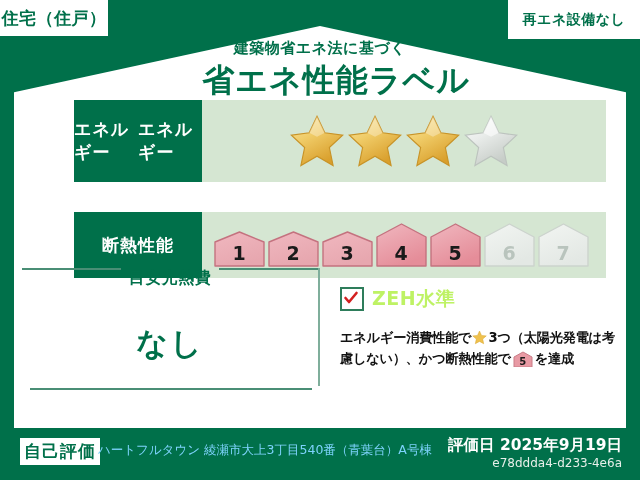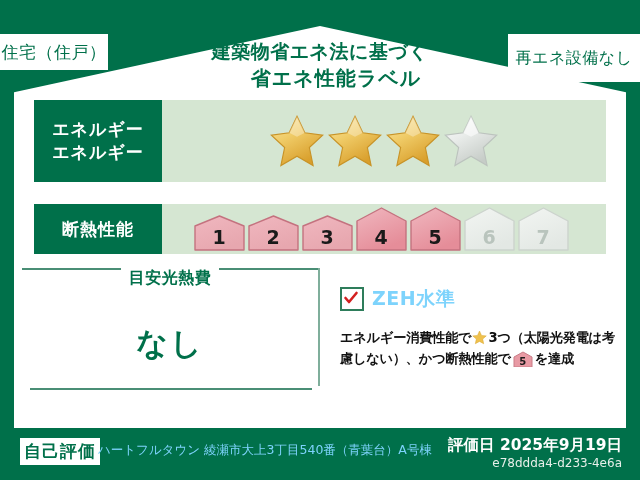--- a/index.html
+++ b/index.html
@@ -17,40 +17,39 @@
     background:#ffffff;
     clip-path:polygon(0% 16.5%, 50% 0%, 100% 16.5%, 100% 100%, 0% 100%);
   }
   .card{
     position:absolute;left:22px;top:92px;width:596px;height:328px;background:#ffffff;
   }
 
   
   .corner-badge{
     position:absolute;background:#ffffff;color:#00704a;
-    font-weight:normal;display:flex;align-items:center;justify-content:center;
+    font-weight:bold;display:flex;align-items:center;justify-content:center;
     letter-spacing:.5px;
-    margin-top:34px;
   }
   #badge-left{left:0;top:0;width:108px;height:36px;font-size:17px;}
-  #badge-right{right:0;top:0;width:132px;height:48px;font-size:16px;}
+  #badge-right{right:0;top:0;width:132px;height:39px;font-size:14px;}
 
   
   .title-wrap{position:absolute;left:0;top:38px;width:640px;text-align:center;}
-  .title-sub{color:#00704a;font-size:19px;font-weight:bold;letter-spacing:.5px;line-height:1.4;}
-  .title-main{color:#00704a;font-size:20px;font-weight:bold;letter-spacing:1px;line-height:1.35;padding-left:32px;}
+  .title-sub{color:#00704a;font-size:15px;font-weight:bold;letter-spacing:.5px;line-height:1.4;}
+  .title-main{color:#00704a;font-size:32px;font-weight:bold;letter-spacing:1px;line-height:1.35;padding-left:32px;}
 
   
   .perf-row{position:absolute;left:34px;width:572px;display:flex;align-items:stretch;}
   #row-energy{top:100px;height:82px;}
-  #row-insul{top:204px;height:50px;}
+  #row-insul{top:212px;height:66px;}
   .perf-key{
     background:#00704a;color:#fff;font-weight:bold;
-    display:flex;flex-direction:column;align-items:center;justify-content:center;
-    text-align:right;line-height:1.35;flex:0 0 128px;font-size:17px;letter-spacing:1px;
+    display:flex;flex-direction:row;align-items:center;justify-content:center;
+    text-align:left;line-height:1.35;flex:0 0 128px;font-size:17px;letter-spacing:1px;margin-left:40px;
   }
   .perf-val{background:#d5e6d2;flex:1 1 auto;display:flex;align-items:center;justify-content:center;}
 
   
   .stars{display:flex;align-items:center;gap:2px;}
   .star{width:56px;height:56px;display:block;}
 
   
   .houses{display:flex;align-items:flex-end;gap:3px;padding-right:6px;}
   .house{position:relative;width:51px;display:flex;align-items:flex-end;justify-content:center;}
@@ -77,21 +76,21 @@
   }
   .bottom-rule{position:absolute;left:8px;top:126px;width:282px;height:2px;background:#4a8e75;}
 
   
   .zeh-head{display:flex;align-items:center;gap:8px;padding-top:24px;}
   .zeh-check{
     width:20px;height:20px;border:2px solid #2e7d5b;background:#fff;
     position:relative;flex:0 0 auto;
   }
   .zeh-check svg{position:absolute;left:1px;top:1px;}
-  .zeh-title{color:#7dd3fc;font-weight:bold;font-size:19px;letter-spacing:.5px;}
+  .zeh-title{color:#bef264;font-weight:bold;font-size:19px;letter-spacing:.5px;}
   .zeh-desc{
     margin-top:15px;color:#111;font-size:13.2px;font-weight:bold;line-height:1.62;
     letter-spacing:-.2px;
   }
   .inline-star{display:inline-block;vertical-align:-3px;width:15px;height:15px;margin:0 1px;}
   .inline-house{display:inline-block;vertical-align:-4px;width:20px;height:16px;position:relative;margin:0 2px;}
   .inline-house svg{display:block;}
   .inline-house i{
     position:absolute;left:0;right:0;bottom:0px;text-align:center;font-style:normal;
     font-size:10px;font-weight:bold;color:#1a1a1a;line-height:1;

